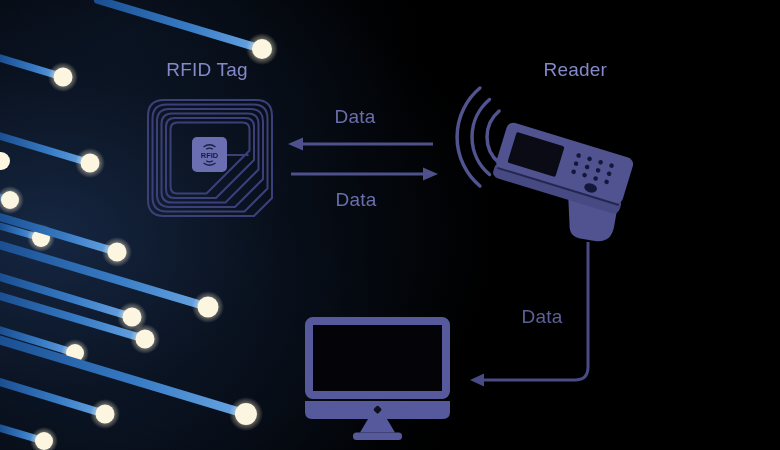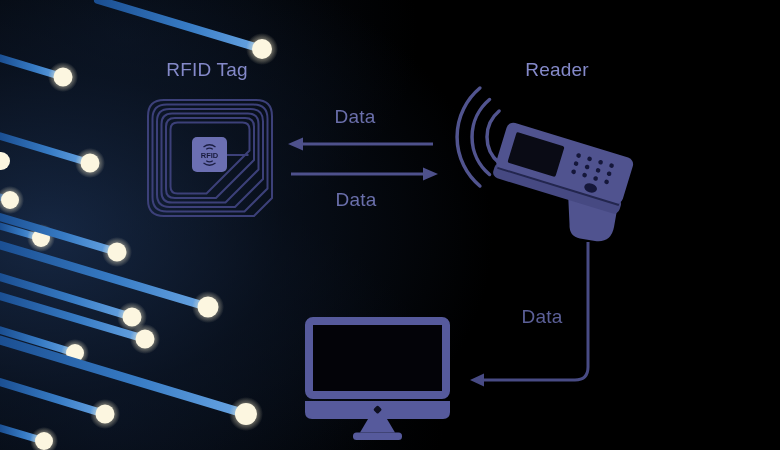--- a/index.html
+++ b/index.html
@@ -178,20 +178,20 @@
       <rect x="309" y="321" width="137" height="74" rx="4" fill="#030308" stroke="#565a9c" stroke-width="8"></rect>
       <path d="M305,401 H450 V412 Q450,419 443,419 H312 Q305,419 305,412 Z" fill="#565a9c"></path>
       <rect x="374.4" y="406.4" width="6.4" height="6.4" rx="1.6" transform="rotate(45 377.6 409.6)" fill="#0e0f20"></rect>
       <path d="M368,419 L387,419 L395,432.5 L360,432.5 Z" fill="#565a9c"></path>
       <rect x="353" y="432.5" width="49" height="7.5" rx="3.5" fill="#565a9c"></rect>
     </g>
   </svg>
 
   <div class="label node-label" style="left:157px;top:60px;width:100px;">RFID Tag</div>
 
-  <div class="label node-label" style="left:507px;top:60px;width:100px;">Reader</div>
+  <div class="label node-label" style="left:507px;top:60px;width:100px;text-align:right;">Reader</div>
 
   <div class="label flow-label" style="left:315px;top:107px;width:80px;">Data</div>
 
   <div class="label flow-label" style="left:316px;top:190px;width:80px;">Data</div>
 
   <div class="label flow-label dim" style="left:502px;top:307px;width:80px;">Data</div>
 </div>
 
 </body></html>

